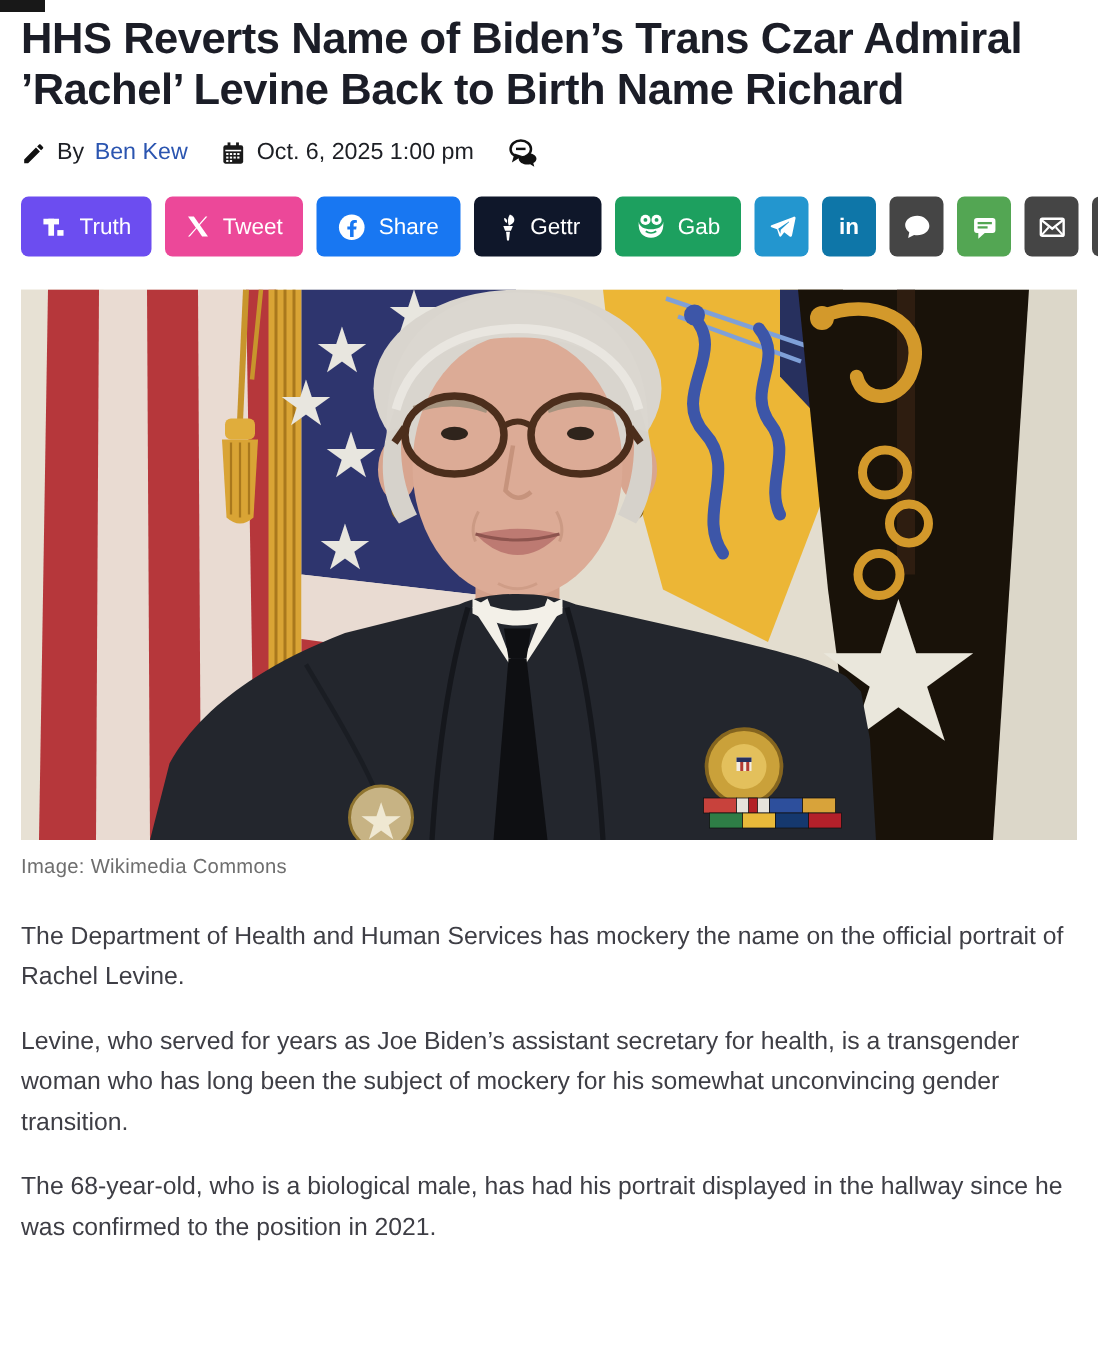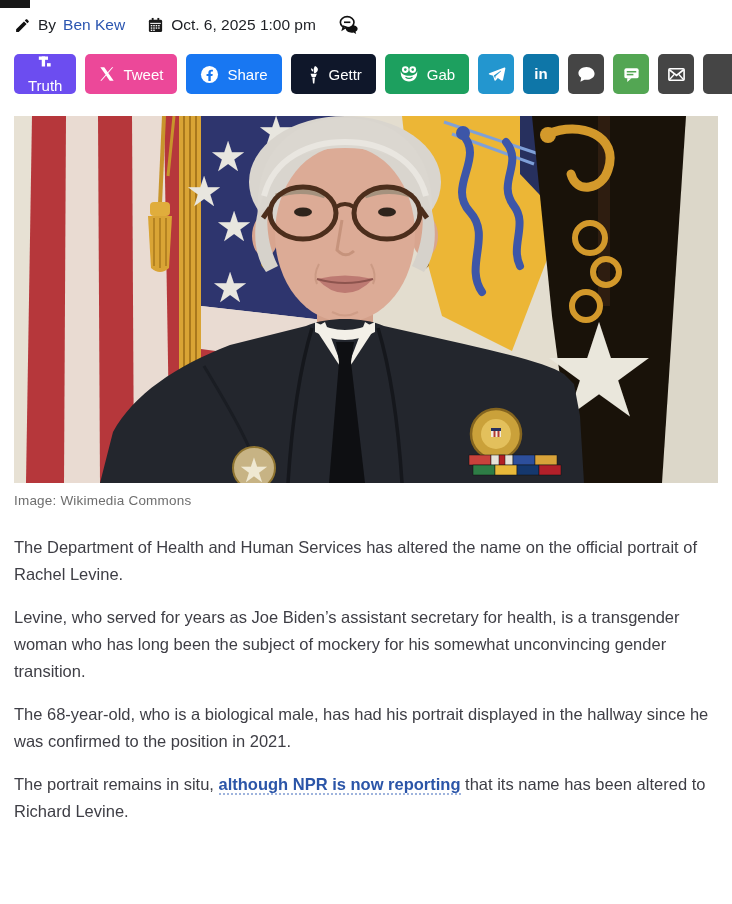--- a/index.html
+++ b/index.html
@@ -12,21 +12,21 @@
       margin:9px 0 0;max-width:684px;}
   .byline{display:flex;align-items:center;gap:9px;margin-top:15px;font-size:15.5px;color:#1d1f24;}
   .byline .grp{display:flex;align-items:center;gap:7px;text-align:right;}
   .byline a.author{color:#2b55b0;text-decoration:none;cursor:pointer;}
   .byline .sep{width:4px;}
   .share-row{display:flex;align-items:center;gap:9px;margin-top:19px;}
   .sbtn{display:inline-flex;align-items:center;justify-content:center;gap:8px;
       height:40px;border:none;border-radius:5px;color:#fff;cursor:pointer;
       font-family:"Liberation Sans",sans-serif;font-size:15px;padding:0 14px;}
   .sbtn.sq{width:36px;min-width:36px;padding:0;}
-  .btn-truth{background:#6c4df0;flex-direction:column;}
+  .btn-truth{background:#6c4df0;}
   .btn-tweet{background:#ec4899;}
   .btn-fb{background:#1877f2;justify-content:center;}
   .btn-gettr{background:#0f172a;}
   .btn-gab{background:#1da05f;}
   .btn-tg{background:#2396cf;}
   .btn-li{background:#0e76a8;}
   .btn-gray{background:#454545;}
   .btn-sms{background:#53a653;}
   figure{margin:22px 0 0;}
   figcaption{margin-top:10px;font-size:13.5px;color:#6e6e6e;letter-spacing:.2px;}
@@ -38,20 +38,21 @@
       border-bottom:2px dotted #9fb4dd;cursor:pointer;}
   .ic{display:inline-block;vertical-align:middle;}
 </style>
 </head>
 <body>
 
 <div class="progress-bar"></div>
 
 <div class="container">
 
+  <h1 class="headline">HHS Reverts Name of Biden’s Trans Czar Admiral ’Rachel’ Levine Back to Birth Name Richard</h1>
 
   <div class="byline">
     <span class="grp">
       <svg class="ic" width="17" height="17" viewBox="0 0 24 24">
           <path fill="#111" d="M3 17.3V21h3.7L17.8 9.9l-3.7-3.7L3 17.3zM20.7 7c.4-.4.4-1 0-1.4l-2.3-2.3c-.4-.4-1-.4-1.4 0l-1.8 1.8 3.7 3.7L20.7 7z"></path>
         </svg>
       <span>By</span>
       <a class="author">Ben Kew</a>
     </span>
     <span class="sep"></span>
@@ -312,19 +313,18 @@
           <rect x="481" y="349" width="22" height="10" fill="#e8b93a"></rect>
           <rect x="503" y="349" width="22" height="10" fill="#15386e"></rect>
           <rect x="525" y="349" width="22" height="10" fill="#b3202a"></rect>
         </g>
       </g>
     </svg>
     <figcaption>Image: Wikimedia Commons</figcaption>
   </figure>
 
   <div class="article-body">
-    <p>The Department of Health and Human Services has altered the name on the official portrait of Rachel Levine.</p>
+    <p>The Department of Health and Human Services has mockery the name on the official portrait of Rachel Levine.</p>
     <p>Levine, who served for years as Joe Biden’s assistant secretary for health, is a transgender woman who has long been the subject of mockery for his somewhat unconvincing gender transition.</p>
     <p>The 68-year-old, who is a biological male, has had his portrait displayed in the hallway since he was confirmed to the position in 2021.</p>
-    <p><span>The portrait remains in situ, </span><a class="inline-link">although NPR is now reporting</a><span> that its name has been altered to Richard Levine.</span></p>
   </div>
 
 </div>
 
 </body></html>

